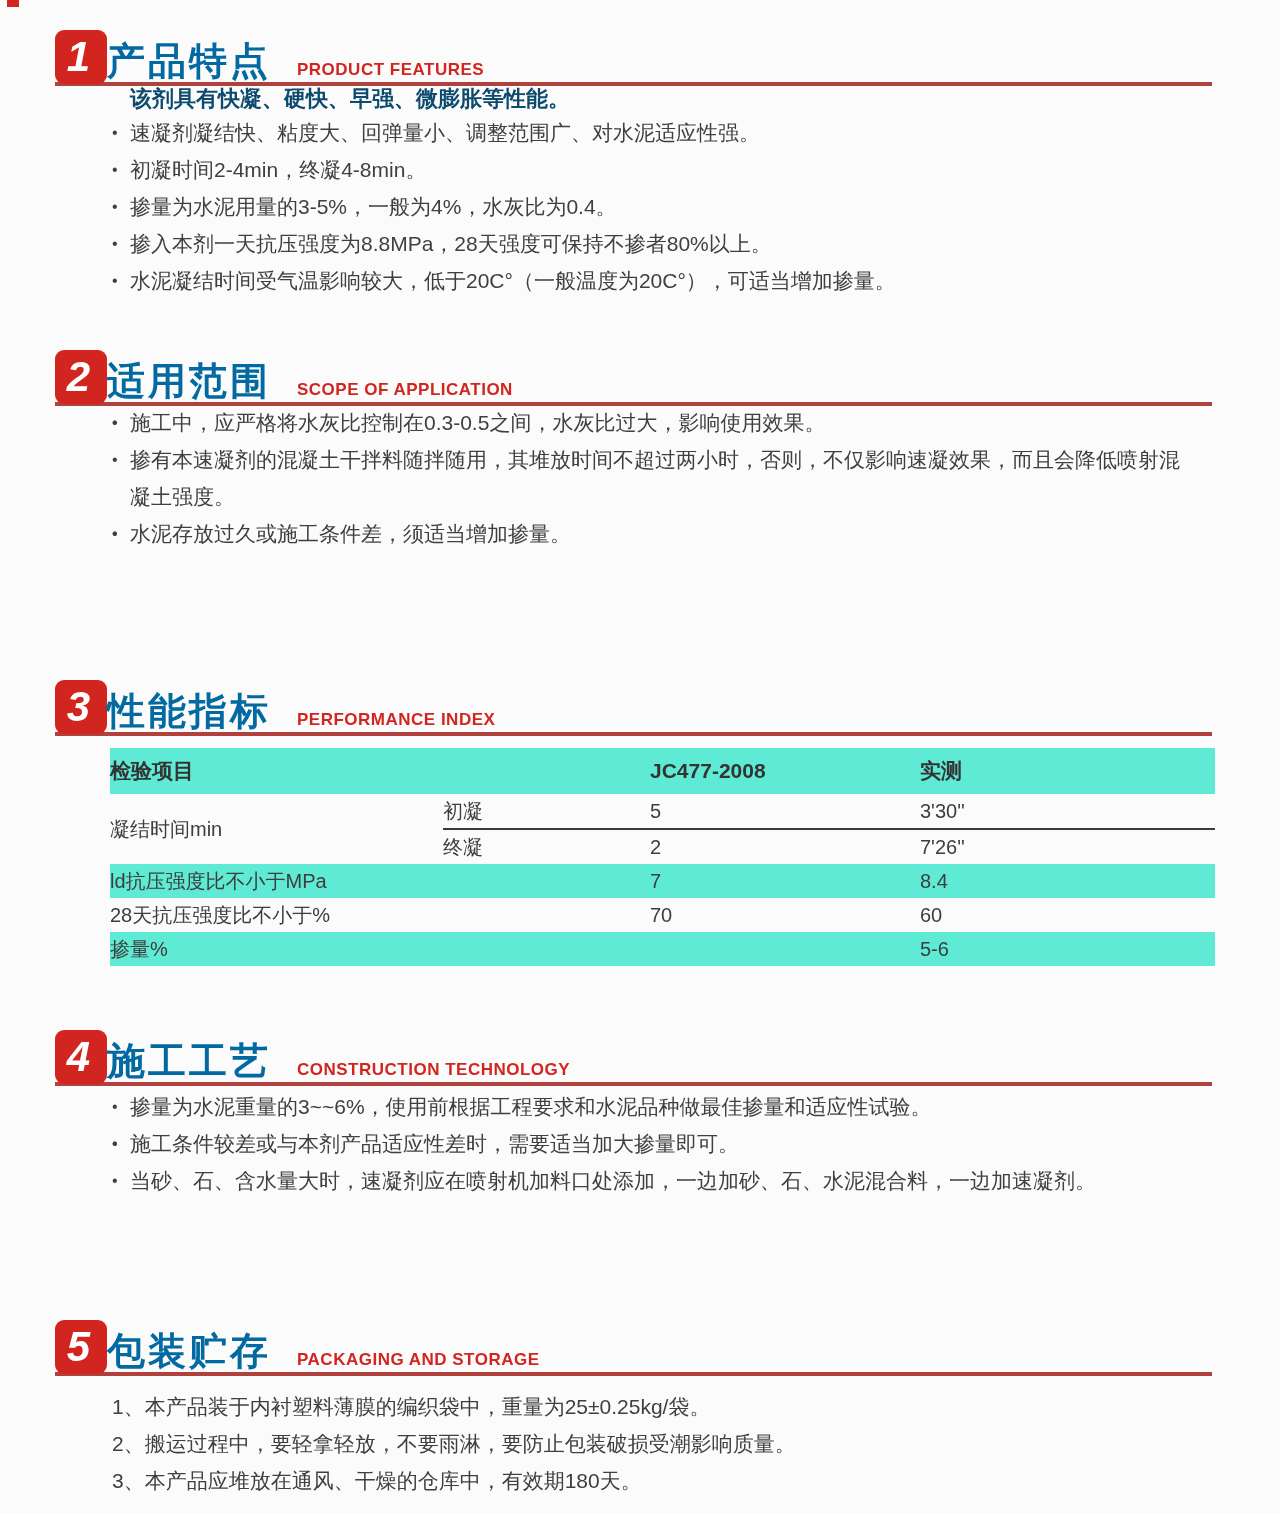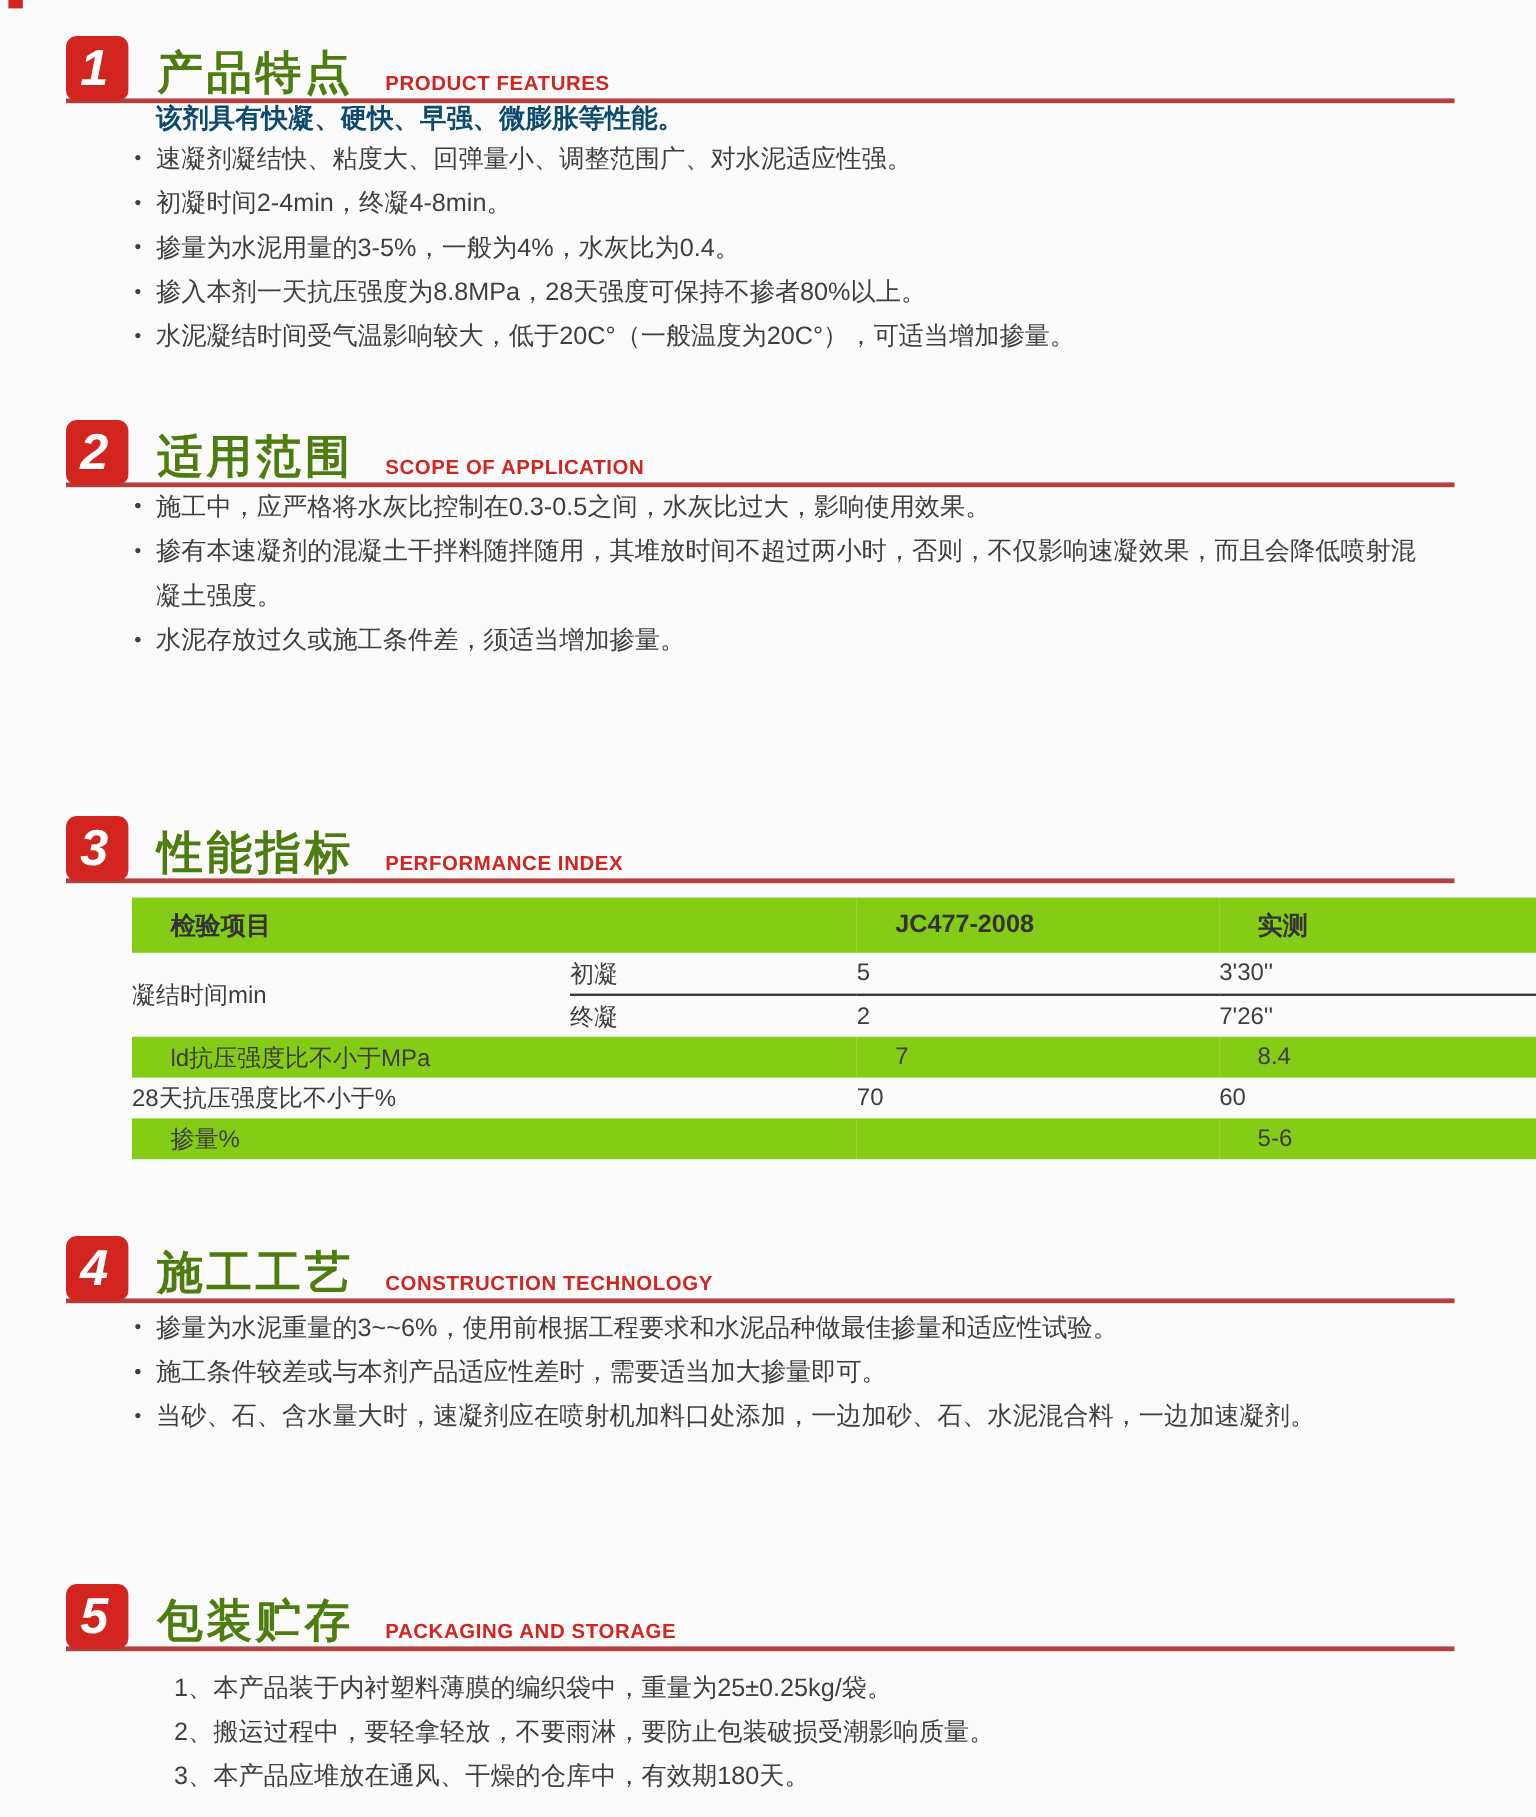--- a/index.html
+++ b/index.html
@@ -17,53 +17,53 @@
     display:flex;align-items:flex-end;
   }
   .badge{
     width:52px;height:54px;background:#d2251f;border-radius:9px;
     color:#ffffff;font-size:42px;font-weight:bold;font-style:italic;
     display:flex;align-items:center;justify-content:center;
     line-height:1;padding-right:5px;box-sizing:border-box;
     flex:0 0 auto;margin-bottom:-2px;
   }
   .title-zh{
-    color:#4d7c0f;font-size:38px;font-weight:bold;letter-spacing:3px;
-    margin-left:24px;line-height:1;margin-bottom:2px;white-space:nowrap;
+    color:#0369a1;font-size:38px;font-weight:bold;letter-spacing:3px;
+    margin-left:0;line-height:1;margin-bottom:2px;white-space:nowrap;
   }
   .title-en{
     color:#d2251f;font-size:17px;font-weight:bold;letter-spacing:0.5px;
     margin-left:26px;line-height:1;margin-bottom:4px;white-space:nowrap;
   }
 
   
   .intro{
     position:absolute;left:130px;font-size:22px;font-weight:bold;color:#0c4a6e;
     line-height:30px;
   }
   .bullets{position:absolute;left:130px;line-height:37px;font-size:21px;}
   .bullet{position:relative;}
   .dot{
     position:absolute;left:-18px;top:0;font-size:16px;color:#3f3f3f;
   }
-  .numbered{position:absolute;left:112px;line-height:37px;font-size:21px;margin-left:33px;}
+  .numbered{position:absolute;left:112px;line-height:37px;font-size:21px;}
 
   
   table.perf{
     position:absolute;left:110px;top:748px;width:1105px;
     border-collapse:collapse;table-layout:fixed;font-size:20px;color:#3d3d3d;
   }
   table.perf th,table.perf td{padding:0;font-weight:normal;text-align:left;}
   table.perf thead th{height:46px;font-weight:bold;font-size:21px;color:#333;}
   table.perf tbody td{height:34px;}
   .col1{width:333px;padding-left:18px;}
   .col2{width:207px;text-align:center;margin-top:48px;}
   .col3{width:270px;text-align:center;}
   .col4{width:295px;padding-left:115px;}
-  tr.gray th,tr.gray td{background:#84cc16;padding-left:32px;}
+  tr.gray th,tr.gray td{background:#5eead4;}
   td.sep{border-bottom:2px solid #3a3a3a;}
 </style>
 </head>
 <body>
 
 <div class="corner-mark"></div>
 
 <div class="sec-header" style="top:24px">
   <div class="badge">1</div>
   <div class="title-zh">产品特点</div>

